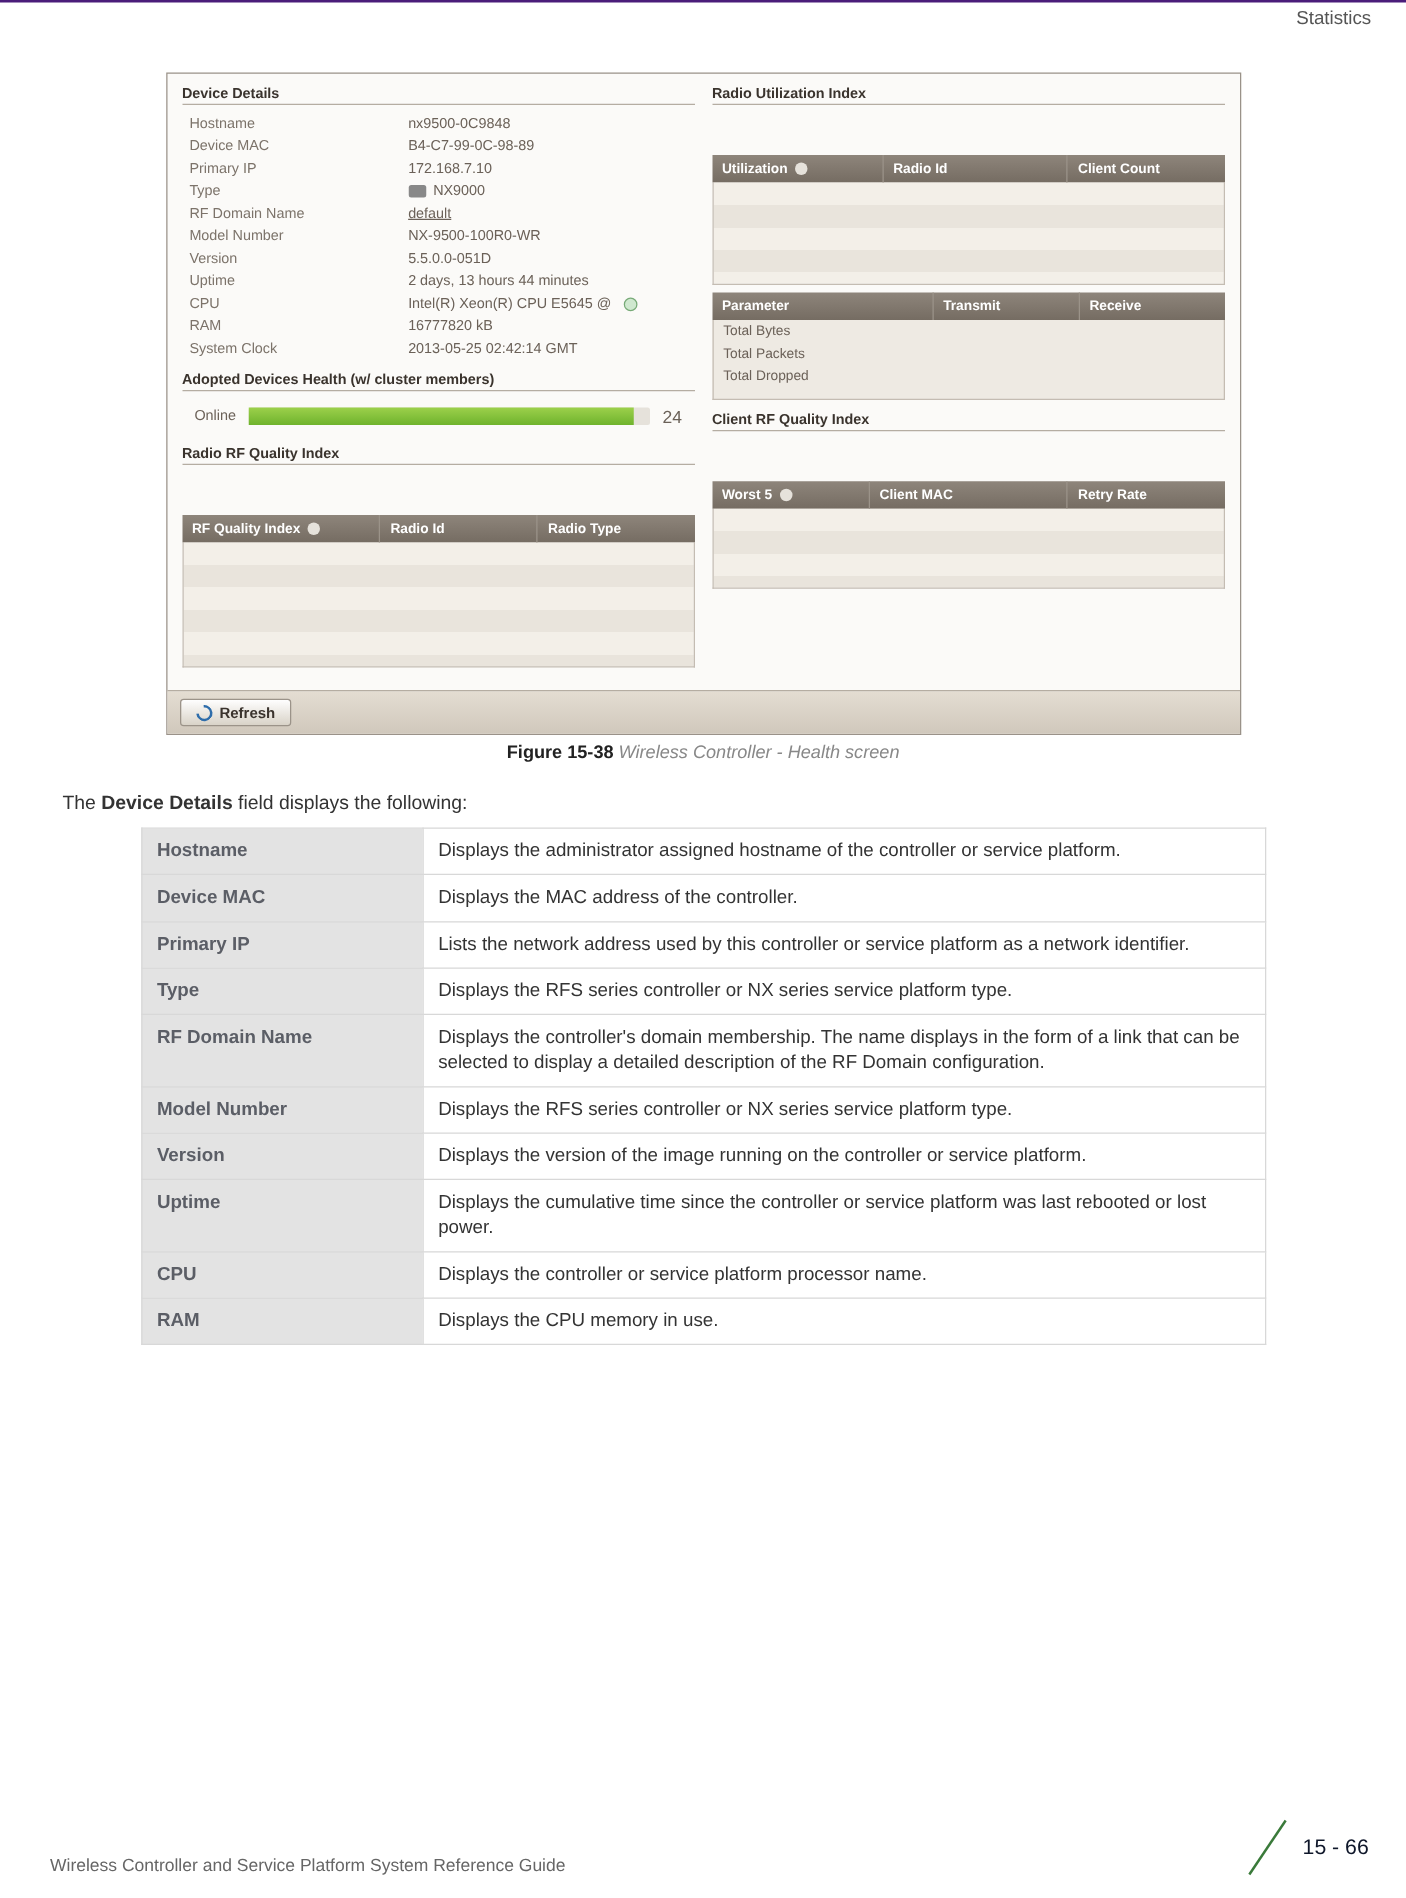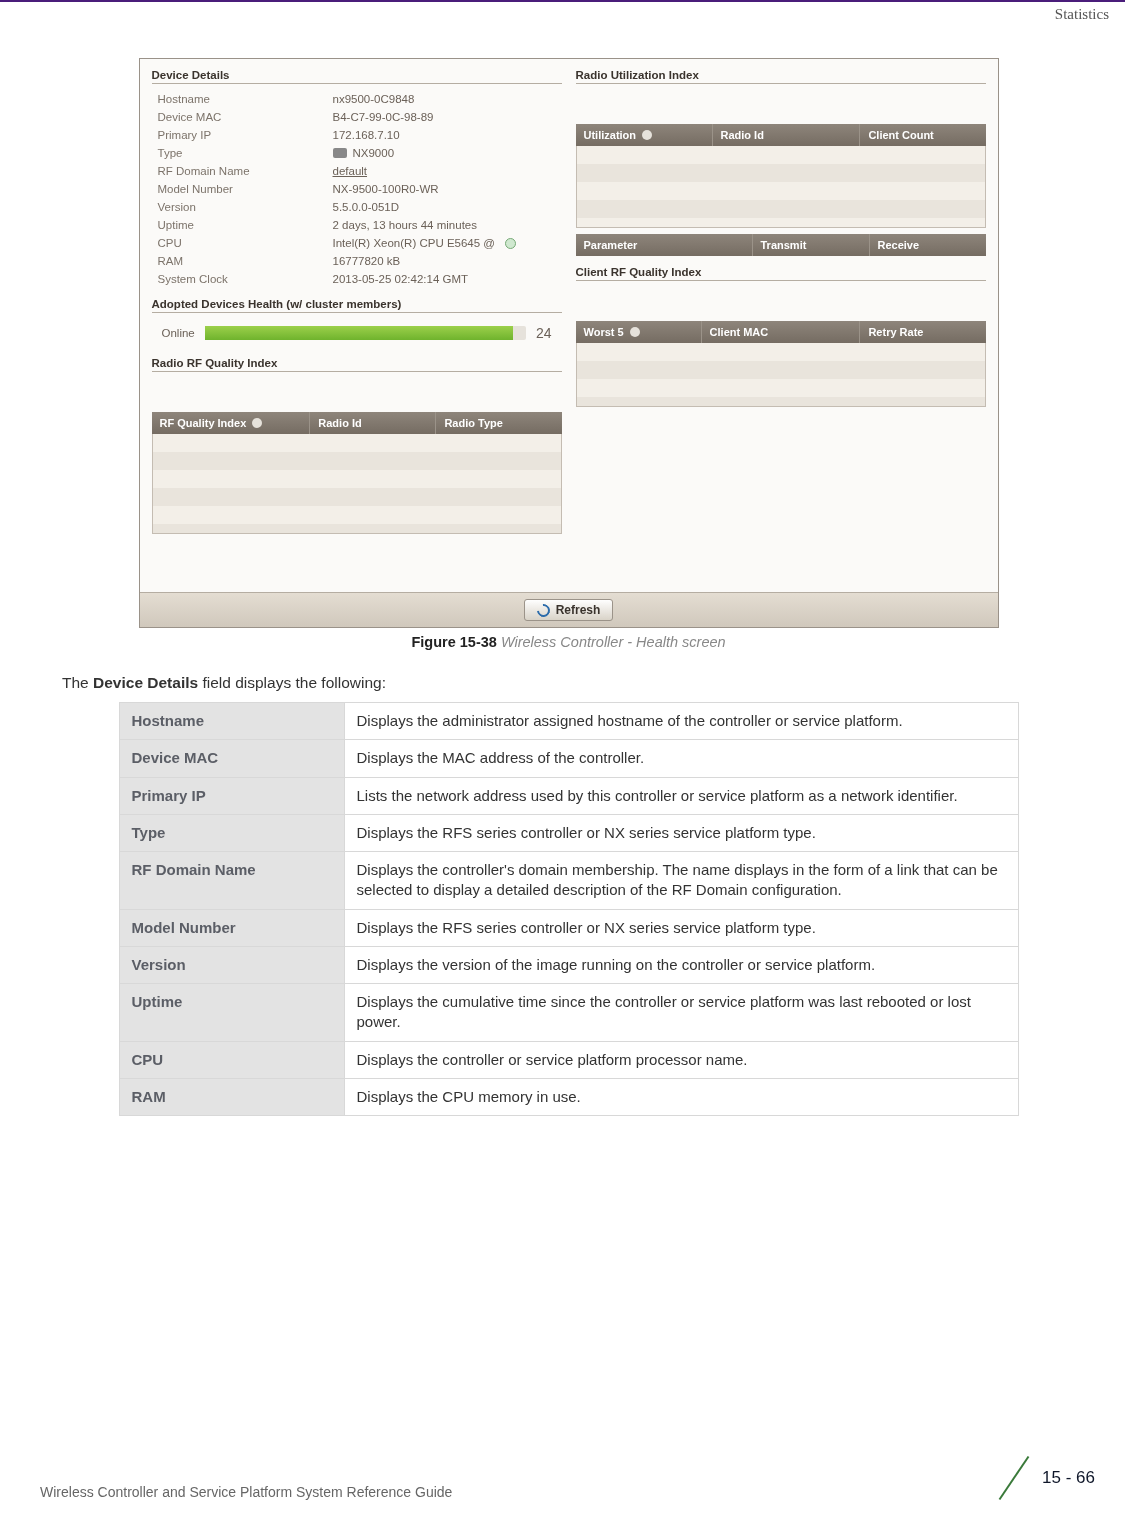--- a/index.html
+++ b/index.html
@@ -11,28 +11,27 @@
     position: relative;
     color: #333;
   }
   .topbar {
     border-top: 2px solid #4a1d7a;
     height: 28px;
     position: relative;
   }
   .topbar-label {
     position: absolute;
-    right: 16px;
+    right: 28px;
     top: 4px;
     font-size: 15px;
     color: #555;
-    font-family: Liberation Serif, serif;
   }
   .main {
-    padding: 30px 40px 10px 52px;
+    padding: 30px 40px 10px 40px;
   }
   .screenshot {
     width: 860px;
     margin: 0 auto 6px auto;
     border: 1px solid #9a9289;
     background: #fbfaf8;
     font-size: 11.5px;
     color: #6b6158;
   }
   .screenshot-body {
@@ -114,22 +113,21 @@
   .grid-body.short { min-height: 64px; }
   .rows-striped {
     background: repeating-linear-gradient(#f3efe8, #f3efe8 18px, #e9e4dc 18px, #e9e4dc 36px);
   }
   .param-row { display: flex; font-size: 11px; }
   .param-row .pc { padding: 3px 8px; }
   .footer-bar {
     background: linear-gradient(#e4ddd2, #d0c8bc);
     border-top: 1px solid #b5ada2;
     padding: 6px 10px;
-    text-align: center;
-    margin-top: 40px;
+    text-align: left;
   }
   .refresh-btn {
     display: inline-flex; align-items: center; gap: 6px;
     background: linear-gradient(#fefefe, #d9d3c8);
     border: 1px solid #9b9389;
     padding: 3px 12px;
     border-radius: 3px;
     font-weight: bold;
     color: #3a332d;
     font-size: 12px;
@@ -314,20 +312,37 @@
             <div class="gh" style="flex:1.2">Radio Id</div>
             <div class="gh" style="flex:1">Client Count</div>
           </div>
           <div class="grid-body rows-striped" style="min-height:82px"></div>
 
           <div class="grid-head" style="margin-top:6px">
             <div class="gh" style="flex:1.6">Parameter</div>
             <div class="gh" style="flex:1">Transmit</div>
             <div class="gh" style="flex:1">Receive</div>
           </div>
+          <div class="grid-body short">
+            <div class="param-row">
+              <div class="pc" style="flex:1.6">Total Bytes</div>
+              <div class="pc" style="flex:1"></div>
+              <div class="pc" style="flex:1"></div>
+            </div>
+            <div class="param-row">
+              <div class="pc" style="flex:1.6">Total Packets</div>
+              <div class="pc" style="flex:1"></div>
+              <div class="pc" style="flex:1"></div>
+            </div>
+            <div class="param-row">
+              <div class="pc" style="flex:1.6">Total Dropped</div>
+              <div class="pc" style="flex:1"></div>
+              <div class="pc" style="flex:1"></div>
+            </div>
+          </div>
         </div>
 
         <div class="fieldset">
           <div class="legend">Client RF Quality Index</div>
           <div class="grid-head">
             <div class="gh" style="flex:1">
               <span>Worst 5</span>
               <span class="sort-dot"></span>
             </div>
             <div class="gh" style="flex:1.3">Client MAC</div>

